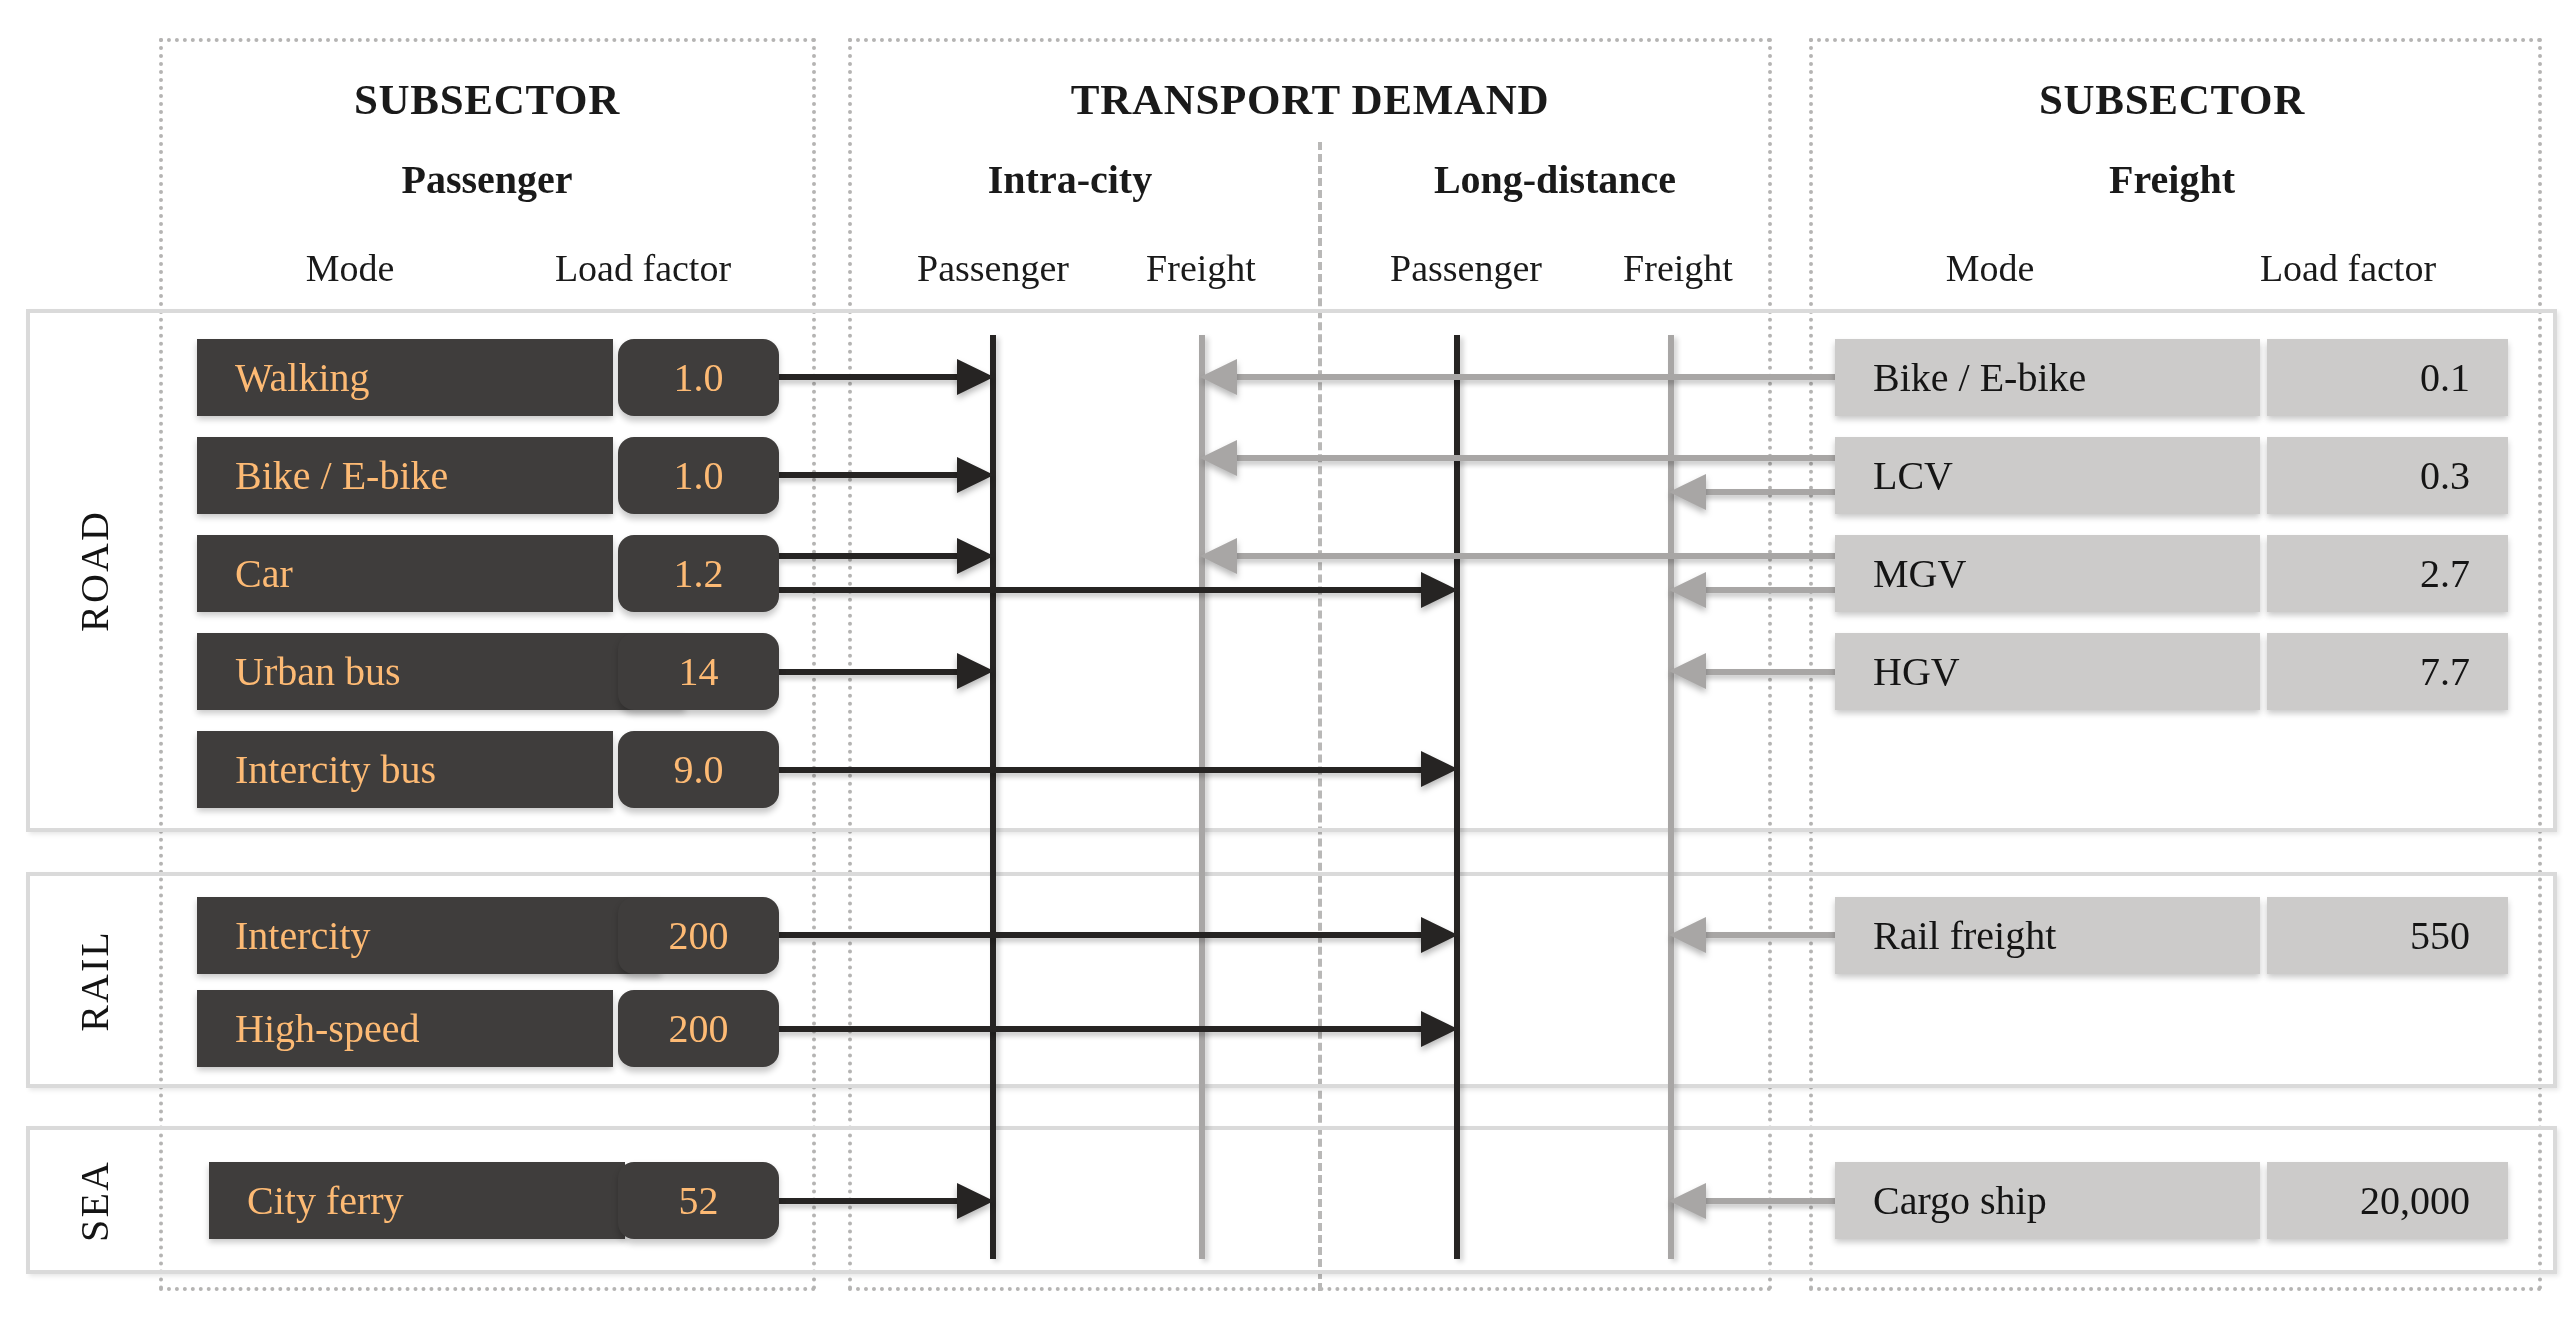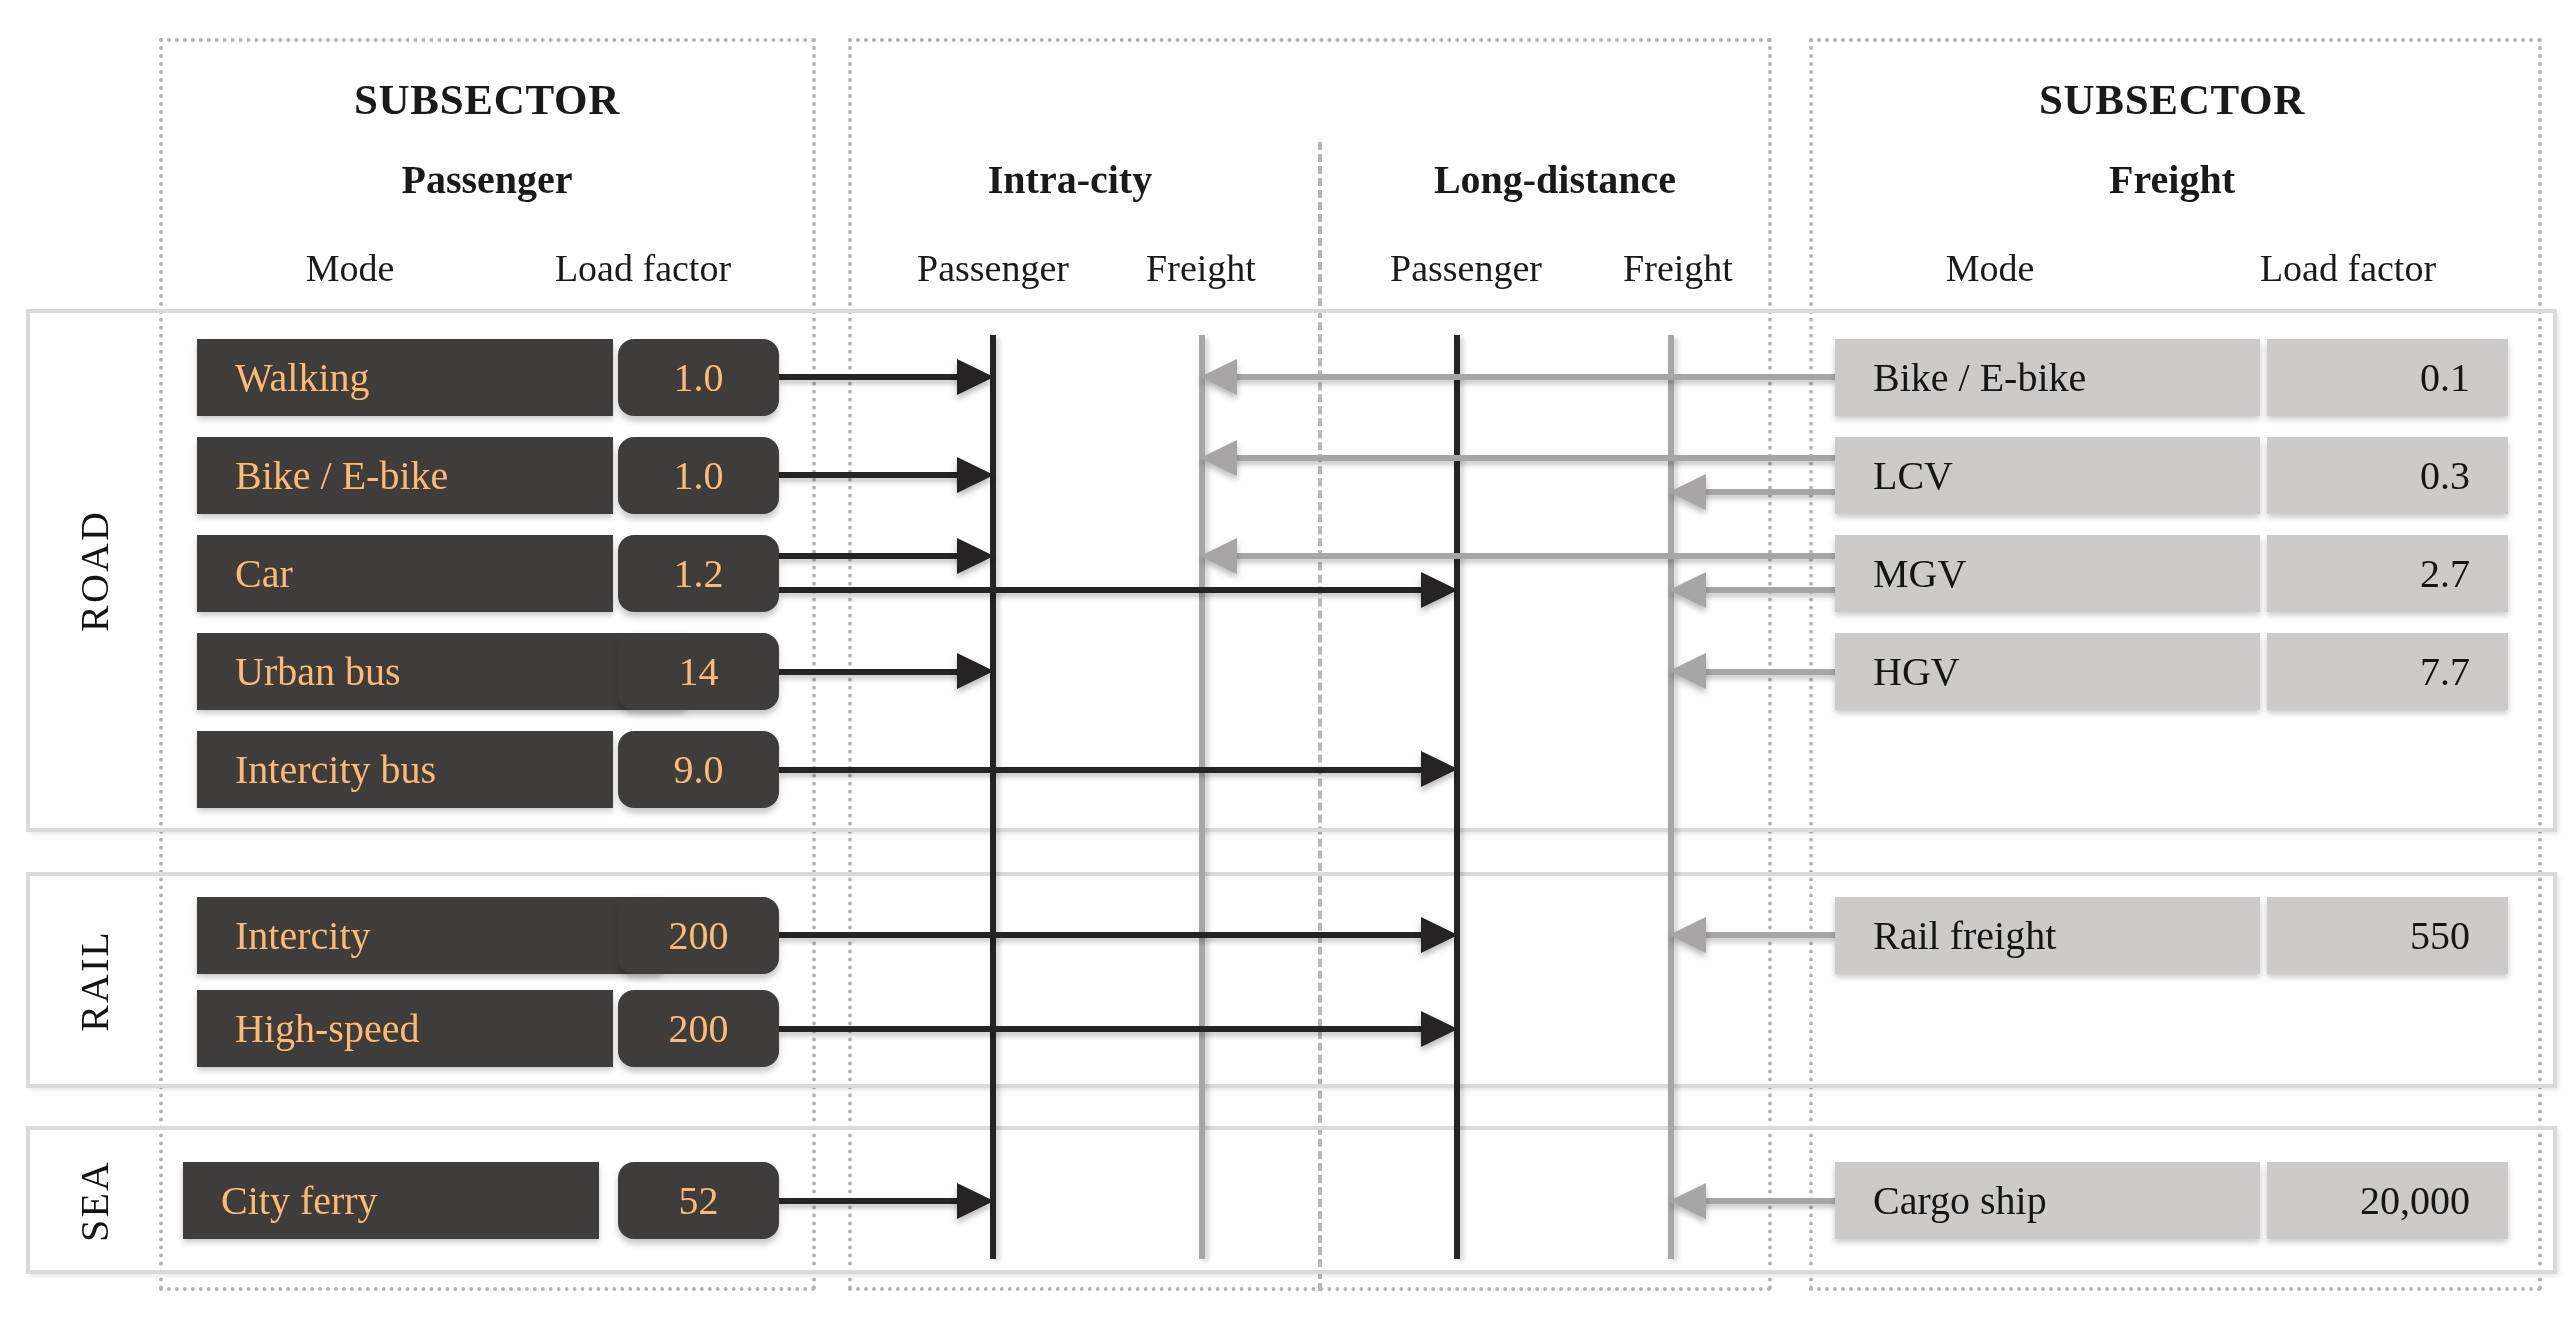--- a/index.html
+++ b/index.html
@@ -52,20 +52,21 @@
   <div class="panel" style="left:848px;top:38px;width:916px;height:1245px;"></div>
   <div class="panel" style="left:1809px;top:38px;width:725px;height:1245px;"></div>
 
   <div class="divider" style="left:1318px;top:142px;height:1149px;"></div>
 
   <div class="htxt h-title" style="left:487px;top:87px;">SUBSECTOR</div>
   <div class="htxt h-sub" style="left:487px;top:167px;">Passenger</div>
   <div class="htxt h-col" style="left:350px;top:256px;">Mode</div>
   <div class="htxt h-col" style="left:643px;top:256px;">Load factor</div>
 
+  <div class="htxt h-title" style="left:1310px;top:87px;">TRANSPORT DEMAND</div>
   <div class="htxt h-sub" style="left:1070px;top:167px;">Intra-city</div>
   <div class="htxt h-sub" style="left:1555px;top:167px;">Long-distance</div>
   <div class="htxt h-col" style="left:993px;top:256px;">Passenger</div>
   <div class="htxt h-col" style="left:1201px;top:256px;">Freight</div>
   <div class="htxt h-col" style="left:1466px;top:256px;">Passenger</div>
   <div class="htxt h-col" style="left:1678px;top:256px;">Freight</div>
 
   <div class="htxt h-title" style="left:2172px;top:87px;">SUBSECTOR</div>
   <div class="htxt h-sub" style="left:2172px;top:167px;">Freight</div>
   <div class="htxt h-col" style="left:1990px;top:256px;">Mode</div>
@@ -129,21 +130,21 @@
       <div class="box dark mode" style="left: 197px; top: 990px; width: 416px; z-index: 4;">High-speed</div>
       <div class="box dark lf-center" style="left: 618px; top: 990px; width: 161px; z-index: 4;">200</div>
       <div class="shaft" style="left: 779px; top: 1026px; width: 648px; background: rgb(38, 36, 35); z-index: 3;"></div>
       <div class="ahead" style="left: 1421px; top: 1011px; border-left: 37px solid rgb(38, 36, 35); z-index: 3;"></div>
       <div class="box light mode" style="left: 1835px; top: 897px; width: 425px; z-index: 4;">Rail freight</div>
       <div class="box light lf-right" style="left: 2267px; top: 897px; width: 241px; z-index: 4;">550</div>
       <div class="shaft" style="left: 1702px; top: 932px; width: 134px; background: rgb(168, 166, 165); z-index: 3;"></div>
       <div class="ahead" style="left: 1669px; top: 917px; border-right: 37px solid rgb(168, 166, 165); z-index: 3;"></div>
       <div class="band" style="left: 26px; top: 1126px; width: 2523px; height: 140px; border-color: rgb(218, 218, 218); z-index: 1;"></div>
       <div class="sector-label" style="left: 94px; top: 1201px; z-index: 5;">SEA</div>
-      <div class="box dark mode" style="left: 183px; top: 1162px; width: 416px; z-index: 4; text-align: center;">City ferry</div>
+      <div class="box dark mode" style="left: 209px; top: 1162px; width: 416px; z-index: 4; text-align: center;">City ferry</div>
       <div class="box dark lf-center" style="left: 618px; top: 1162px; width: 161px; z-index: 4;">52</div>
       <div class="shaft" style="left: 779px; top: 1198px; width: 184px; background: rgb(38, 36, 35); z-index: 3;"></div>
       <div class="ahead" style="left: 957px; top: 1183px; border-left: 37px solid rgb(38, 36, 35); z-index: 3;"></div>
       <div class="box light mode" style="left: 1835px; top: 1162px; width: 425px; z-index: 4;">Cargo ship</div>
       <div class="box light lf-right" style="left: 2267px; top: 1162px; width: 241px; z-index: 4;">20,000</div>
       <div class="shaft" style="left: 1702px; top: 1198px; width: 134px; background: rgb(168, 166, 165); z-index: 3;"></div>
       <div class="ahead" style="left: 1669px; top: 1183px; border-right: 37px solid rgb(168, 166, 165); z-index: 3;"></div>
     </div>
 </div>
 

